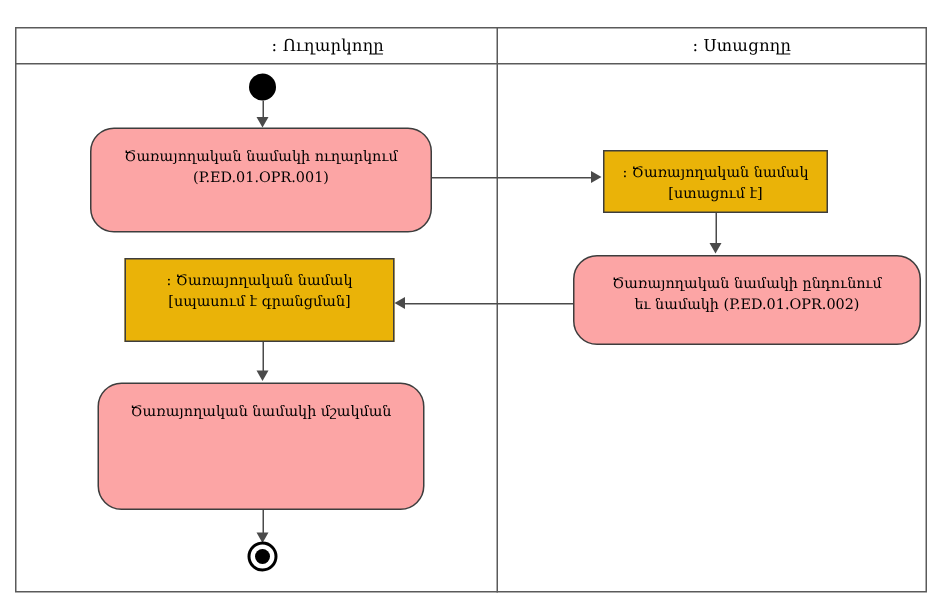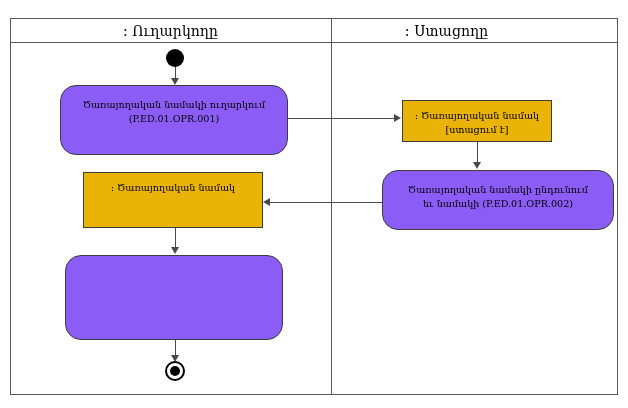--- a/index.html
+++ b/index.html
@@ -44,33 +44,34 @@
     width: 0;
     height: 377px;
     border-left: 1.4px solid #5a5a5a;
   }
   .lane-title {
     position: absolute;
     top: 22px;
     height: 18px;
     line-height: 18px;
     text-align: center;
-    font-size: 14px;
+    font-size: 11px;
     color: #000000;
     letter-spacing: 0.1px;
+    margin-left: 48px;
   }
   .lane-title.left  { left: 10px;  width: 321px; }
   .lane-title.right { left: 331px; width: 231px; }
 
   
   .activity {
     position: absolute;
     border: 1.1px solid #3d3d3d;
     border-radius: 16px;
-    background: #8b5cf6;
+    background: #fca5a5;
     box-sizing: border-box;
     font-size: 9.6px;
     line-height: 13.5px;
     color: #000000;
     text-align: center;
     padding-top: 12px;
   }
   
   .objectnode {
     position: absolute;
@@ -164,26 +165,28 @@
   <div class="activity" style="left:60px; top:85px; width:228px; height:70px;">
     <span class="node-line">Ծառայողական նամակի ուղարկում</span>
     <span class="node-line">(P.ED.01.OPR.001)</span>
   </div>
 
   <div class="edge-h" style="left:288px; top:118px; width:107px;"></div>
   <div class="arrow right" style="left:394px; top:114px;"></div>
 
   <div class="objectnode" style="left:83px; top:172px; width:180px; height:56px;">
     <span class="node-line">: Ծառայողական նամակ</span>
+    <span class="node-line">[սպասում է գրանցման]</span>
   </div>
 
   <div class="edge-v" style="left:175px; top:228px; height:20px;"></div>
   <div class="arrow down" style="left:171px; top:247px;"></div>
 
   <div class="activity" style="left:65px; top:255px; width:218px; height:85px;">
+    <span class="node-line">Ծառայողական նամակի մշակման</span>
   </div>
 
   <div class="edge-v" style="left:175px; top:340px; height:16px;"></div>
   <div class="arrow down" style="left:171px; top:355px;"></div>
   <div class="final-node" style="left:165px; top:361px;"></div>
 
   <div class="objectnode" style="left:402px; top:100px; width:150px; height:42px;">
     <span class="node-line">: Ծառայողական նամակ</span>
     <span class="node-line">[ստացում է]</span>
   </div>

